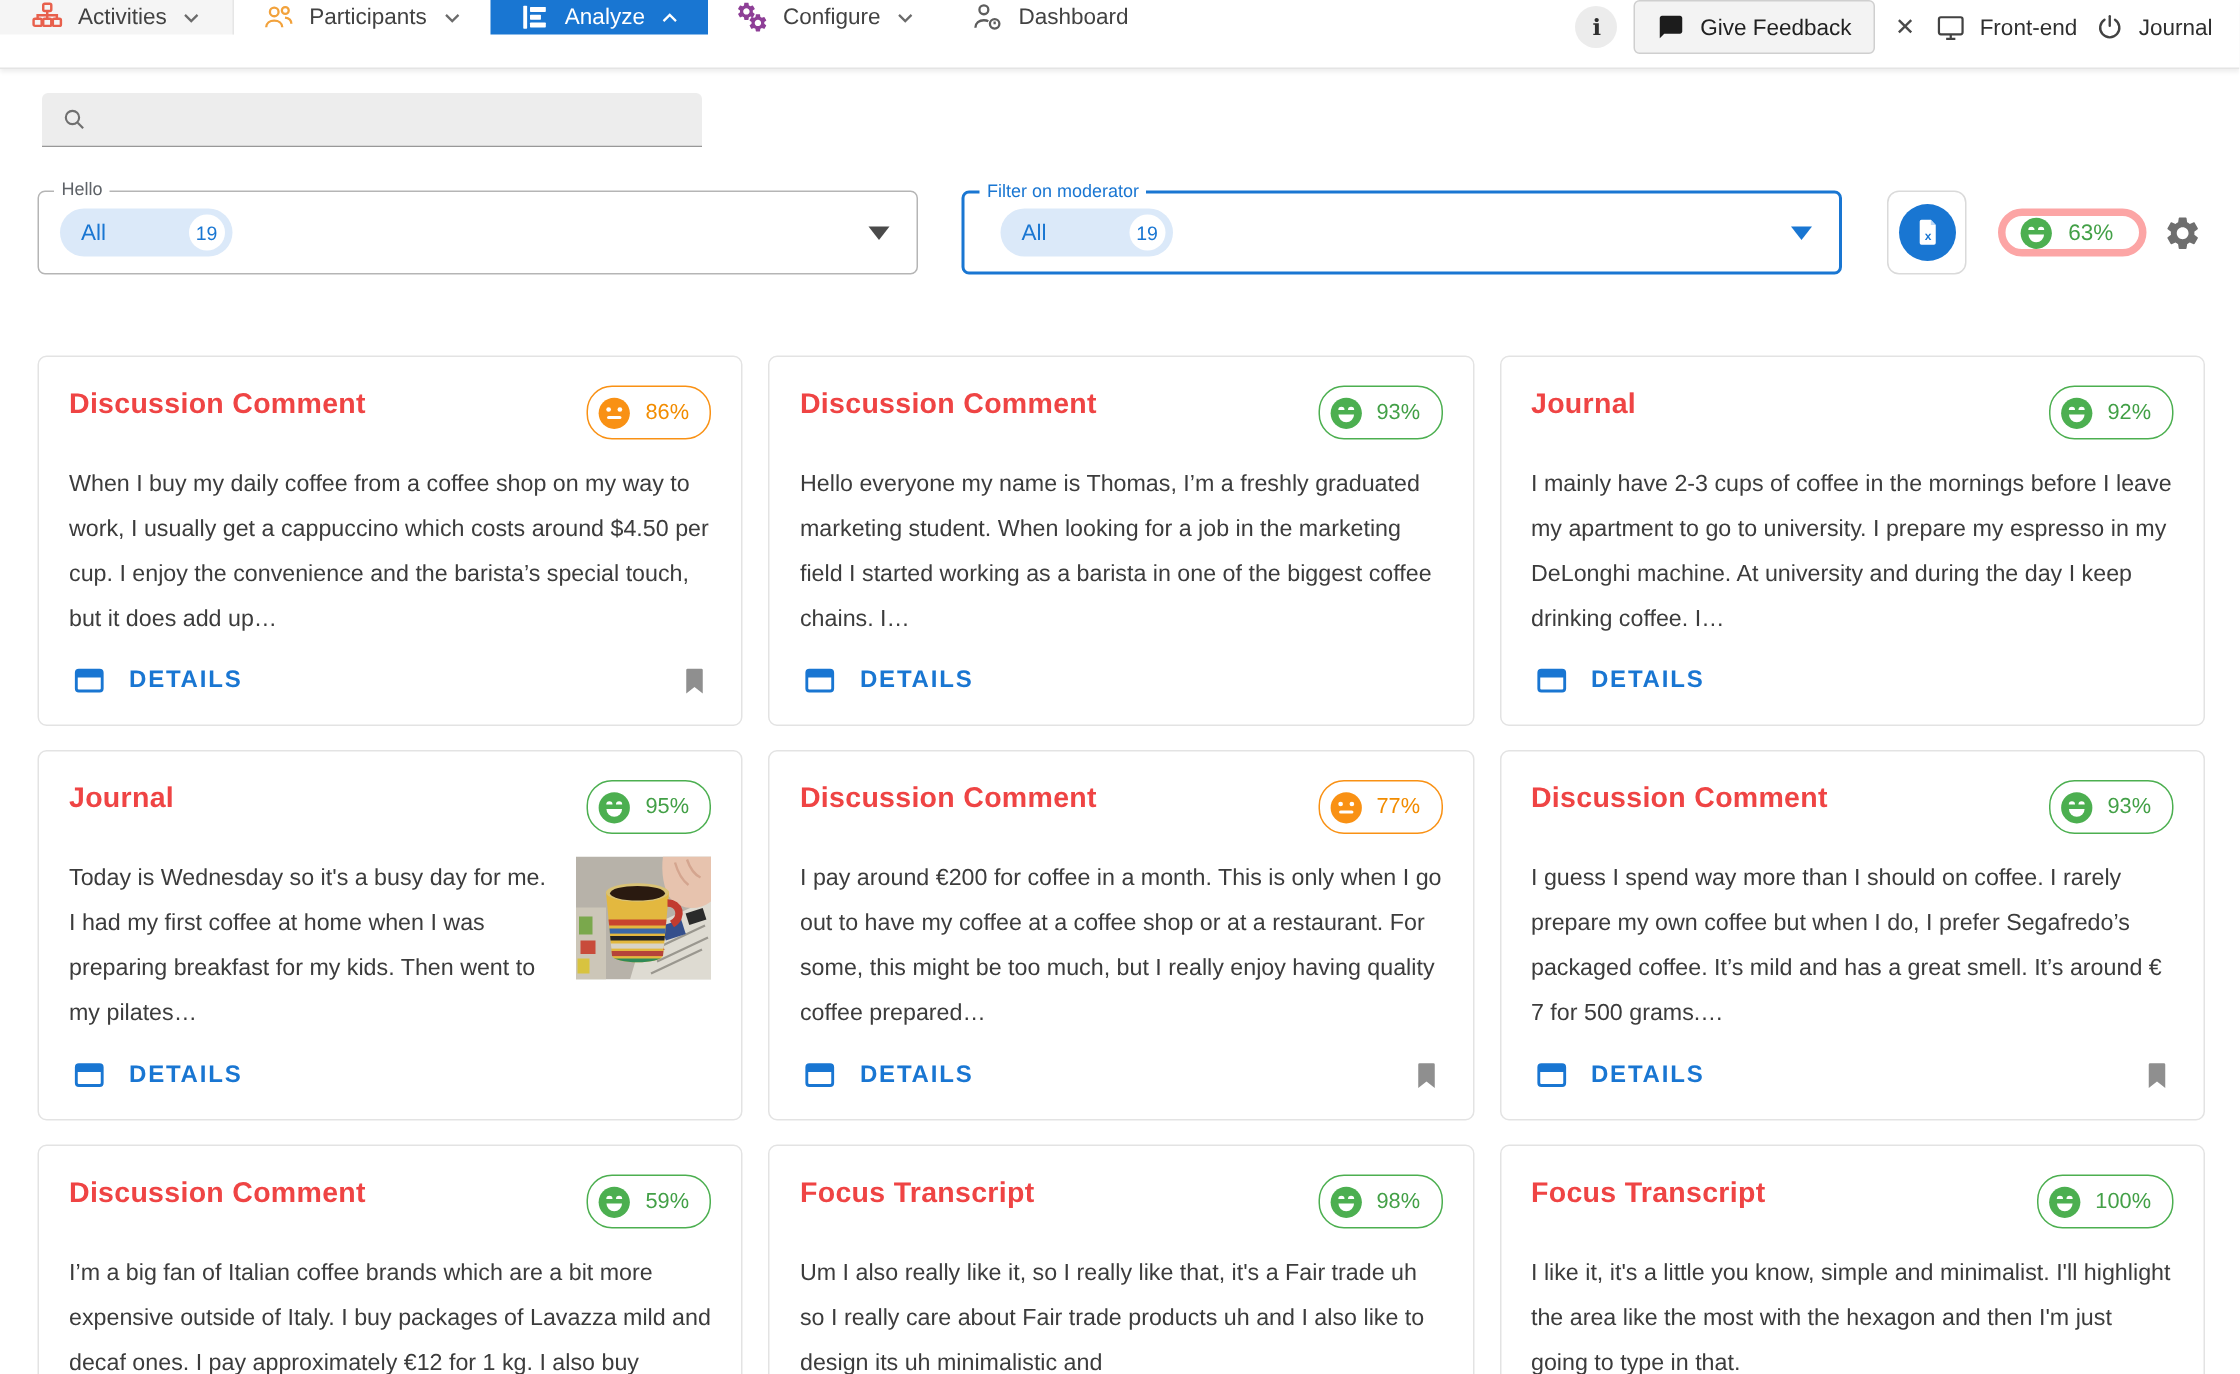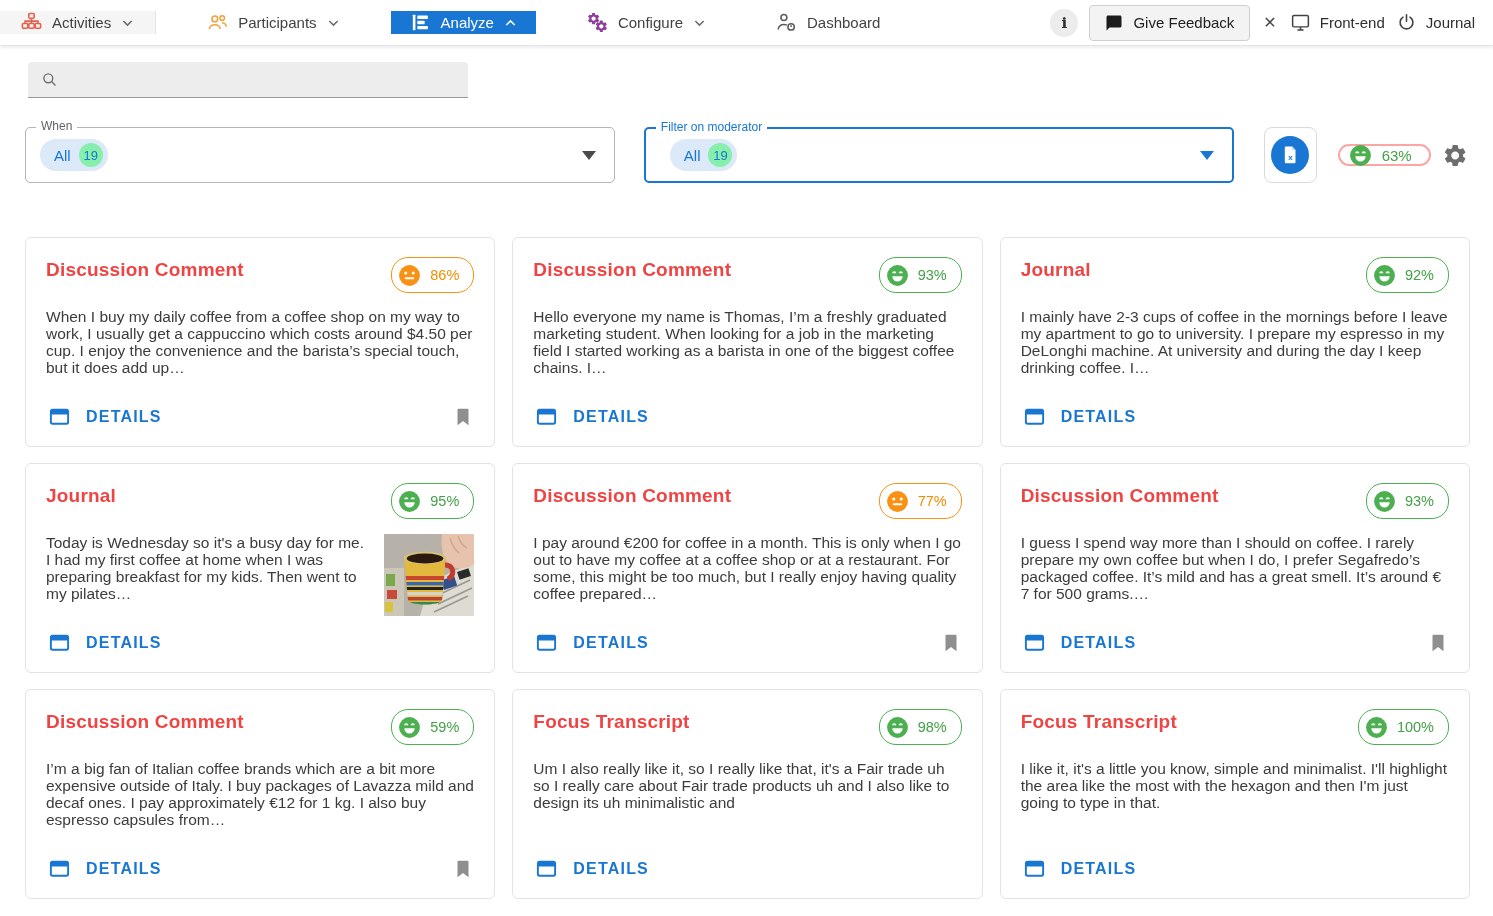--- a/index.html
+++ b/index.html
@@ -1,21 +1,21 @@
 <!DOCTYPE html>
 <html><head>
 <meta charset="utf-8">
 <style>
   * { box-sizing: border-box; margin: 0; padding: 0; }
   html,body { width:1493px; height:916px; background:#fff; overflow:hidden;
     font-family:"Liberation Sans", sans-serif; color:#3d3d3d; }
 
   
-  .topbar { height:46px; display:flex; align-items:center; background:#fff;
-    border-bottom:1px solid #e4e4e4; box-shadow:0 2px 3px rgba(0,0,0,.07); position:relative; z-index:5;gap:32px; }
+  .topbar { height:46px; display:flex; align-items:flex-start; background:#fff;
+    border-bottom:1px solid #e4e4e4; box-shadow:0 2px 3px rgba(0,0,0,.07); position:relative; z-index:5; }
   .tab { display:flex; align-items:center; gap:9px; padding:0 18px; font-size:15px; color:#424242; cursor:pointer; }
   .tab svg.nav-ic { width:23px; height:23px; }
   .tab .chev { width:15px; height:14px; color:#6b6b6b; }
   .tab-activities { background:#f5f5f5; border-right:1px solid #e6e6e6; padding:0 20px; }
   .tab-active { background:#1976d2; color:#fff; }
   .tab-active .chev { color:#fff; }
   .chev-up { transform:rotate(180deg); }
   .ic-activities { color:#e8604c; } .ic-participants { color:#f2a23c; }
   .ic-analyze { color:#fff; } .ic-configure { color:#8e3f97; } .ic-dashboard { color:#5d5d5d; }
 
@@ -43,51 +43,51 @@
   .filter-row { margin-top:29px; padding:0 25px; display:flex; align-items:center; }
   .select { position:relative; height:56px; border:1px solid #b5b5b5; border-radius:5px;
     display:flex; align-items:center; padding:0 18px 0 14px; width:604px; cursor:pointer; background:#fff; }
   .select .flabel { position:absolute; top:-9px; left:10px; background:#fff; padding:0 5px;
     font-size:12px; color:#5f6368; }
   .select-focused { border:2px solid #1976d2; margin-left:29px;padding-left:24px; }
   .select-focused .flabel { color:#1976d2; }
   .chip { display:inline-flex; align-items:center; height:32px; border-radius:16px; background:#dbe9f9;
     padding:0 5px 0 14px; gap:8px; }
   .chip .val { color:#1976d2; font-size:15px; }
-  .chip .cnt { width:24px; height:24px; border-radius:50%; background:#86efac; color:#1976d2;
-    font-size:13px; display:flex; align-items:center; justify-content:center; }
+  .chip .cnt { width:24px; height:24px; border-radius:50%; background:#ffffff; color:#1976d2;
+    font-size:13px; display:flex; align-items:center; justify-content:center;margin-left:47px; }
   .tri { margin-left:auto; width:0; height:0; border-left:7px solid transparent;
     border-right:7px solid transparent; border-top:9px solid #4a4a4a; }
   .select-focused .tri { border-top-color:#1976d2; }
 
   .export-btn { margin-left:30px; width:54px; height:56px; background:#fff; border:1px solid #dadada;
     border-radius:8px; display:flex; align-items:center; justify-content:center; cursor:pointer; }
   .export-btn .blue-circle { width:38px; height:38px; border-radius:50%; background:#1976d2;
     display:flex; align-items:center; justify-content:center; }
   .export-btn svg { width:24px; height:24px; }
 
-  .score-pill { margin-left:21px; height:22px; border:2px solid #fca5a5; border-radius:19px;
+  .score-pill { margin-left:21px; height:32px; border:5px solid #fca5a5; border-radius:19px;
     display:flex; align-items:center; gap:9px; padding:0 17px 0 8px; color:#43a047; font-size:15px; }
   .score-pill svg { width:25px; height:25px; color:#4caf50; }
   .settings-gear { margin-left:11px; width:27px; height:27px; color:#6e6e6e; cursor:pointer; }
 
   
   .grid { margin:54px 23px 0 25px; display:grid; grid-template-columns:repeat(3,1fr); gap:16px 17px; }
   .card { background:#fff; border:1px solid #e3e3e3; border-radius:6px; min-height:210px;
     padding:21px 20px 14px 20px; display:flex; flex-direction:column; }
   .card-head { display:flex; justify-content:space-between; align-items:flex-start; }
   .card-title { font-size:19px; font-weight:bold; color:#ef4444; letter-spacing:.2px; }
   .badge { display:flex; align-items:center; gap:8px; height:36px; border-radius:17px;
     padding:0 14px 0 5px; font-size:14.5px; border:1.5px solid; flex:none; margin-top:-2px; }
   .badge svg { width:25px; height:25px; }
   .badge-happy { border-color:#4caf50; color:#43a047; }
   .badge-happy svg { color:#4caf50; }
   .badge-neutral { border-color:#f99114; color:#f28c00; }
   .badge-neutral svg { color:#f99114; }
-  .card-text { margin-top:15px; font-size:15.5px; line-height:17px; color:#3c3c3c; }
+  .card-text { margin-top:15px; font-size:15.5px; line-height:30px; color:#3c3c3c; }
   .card-body-row { display:flex; margin-top:15px; gap:14px; }
   .card-body-row .card-text { margin-top:0; flex:1; }
   .thumb { width:90px; height:82px; flex:none; cursor:pointer; }
   .card-foot { margin-top:auto; display:flex; align-items:center; justify-content:space-between; padding-top:10px; }
   .details-btn { display:flex; align-items:center; gap:15px; background:none; border:none; cursor:pointer;
     color:#1976d2; font-family:inherit; font-size:16px; font-weight:bold; letter-spacing:1.2px; padding:4px 2px; }
   .details-btn svg { width:23px; height:23px; }
   .bookmark { width:22px; height:22px; color:#8f8f8f; cursor:pointer; }
 </style>
 </head>
@@ -281,21 +281,21 @@
 </header>
 
 <div class="searchbar">
   <svg>
       <use href="#sym-magnifier"></use>
     </svg>
 </div>
 
 <div class="filter-row">
   <div class="select">
-    <span class="flabel">When</span>
+    <span class="flabel">Hello</span>
     <span class="chip">
       <span class="val">All</span>
       <span class="cnt">19</span>
     </span>
     <span class="tri"></span>
   </div>
 
   <div class="select select-focused">
     <span class="flabel">Filter on moderator</span>
     <span class="chip">

